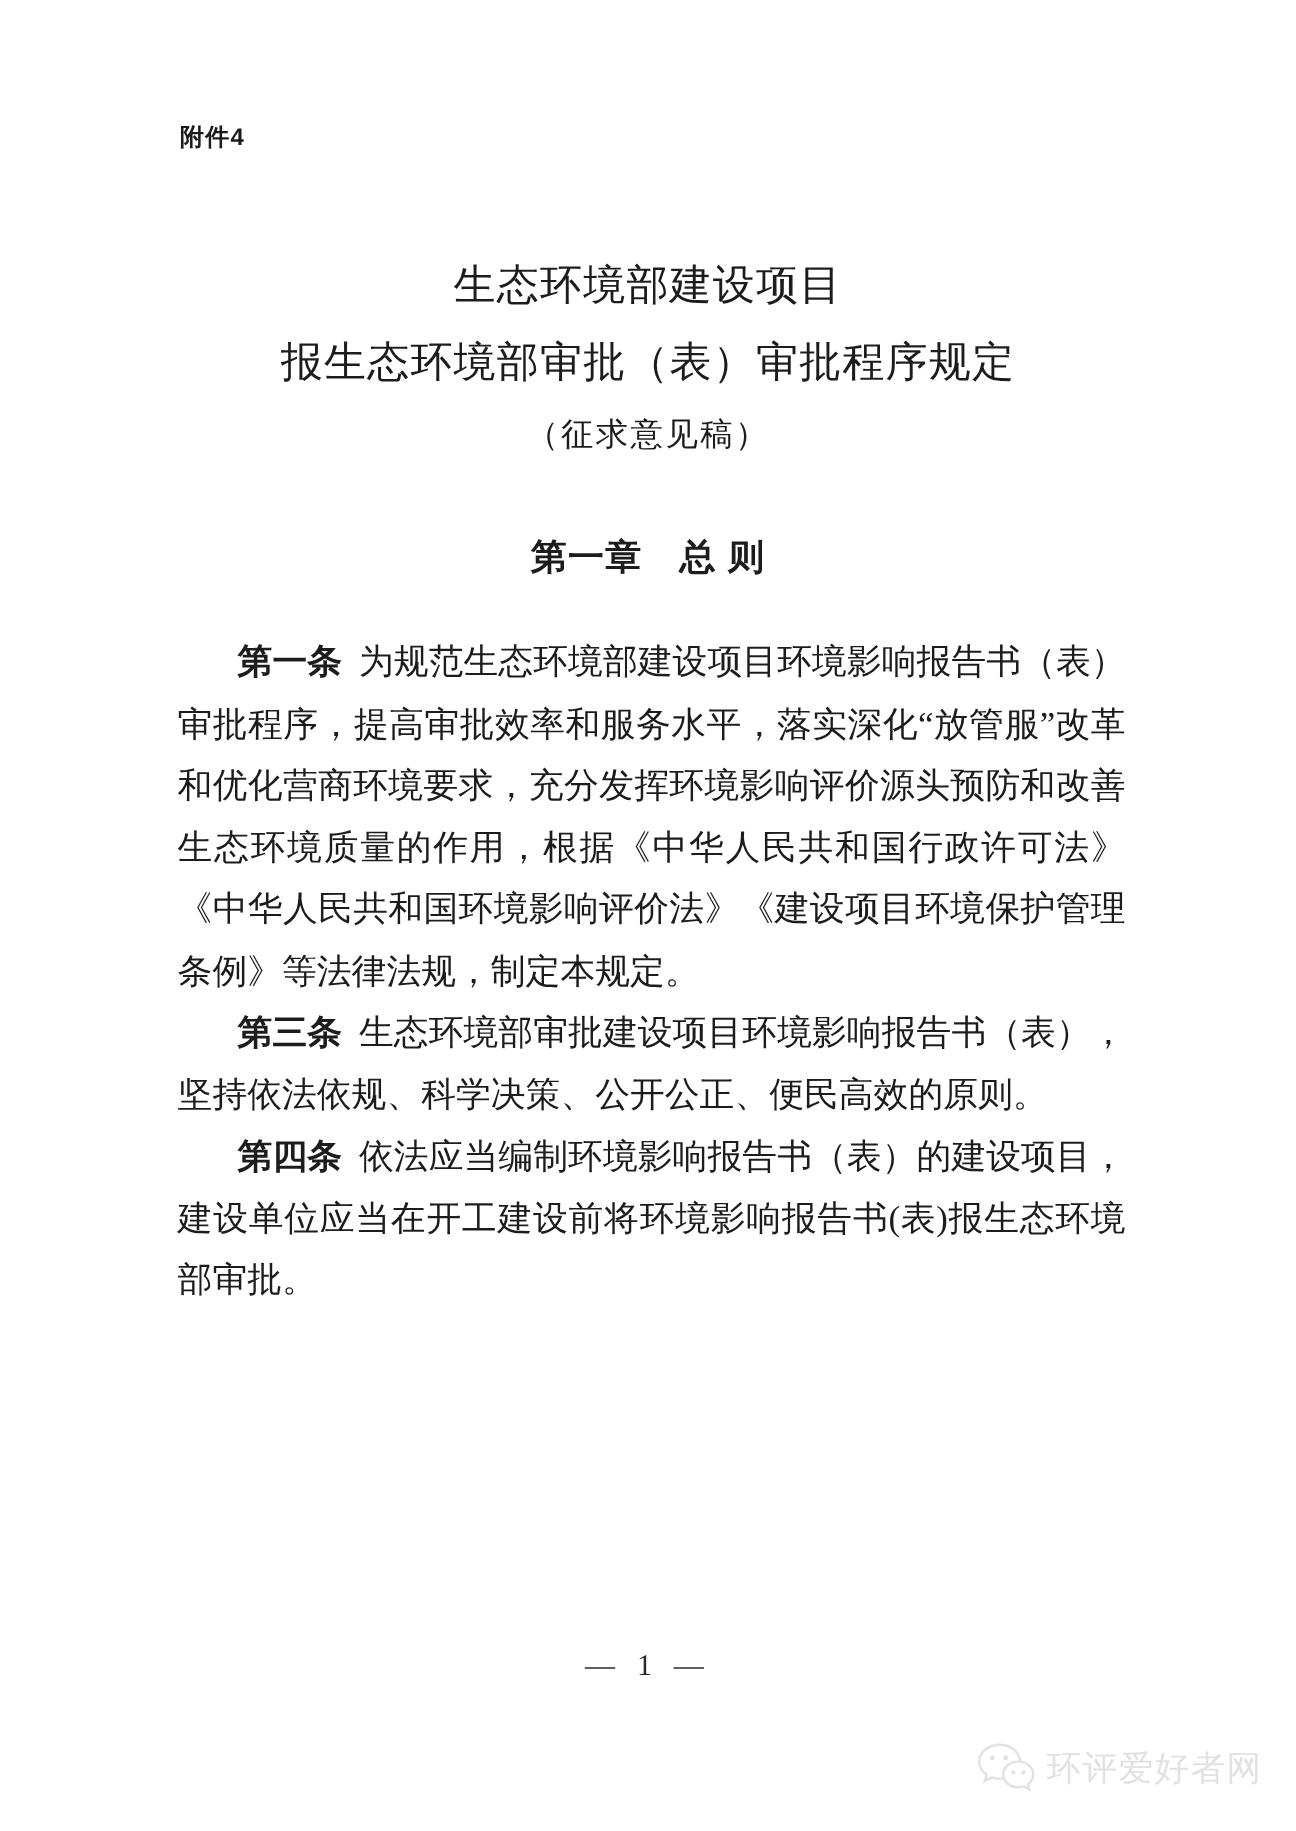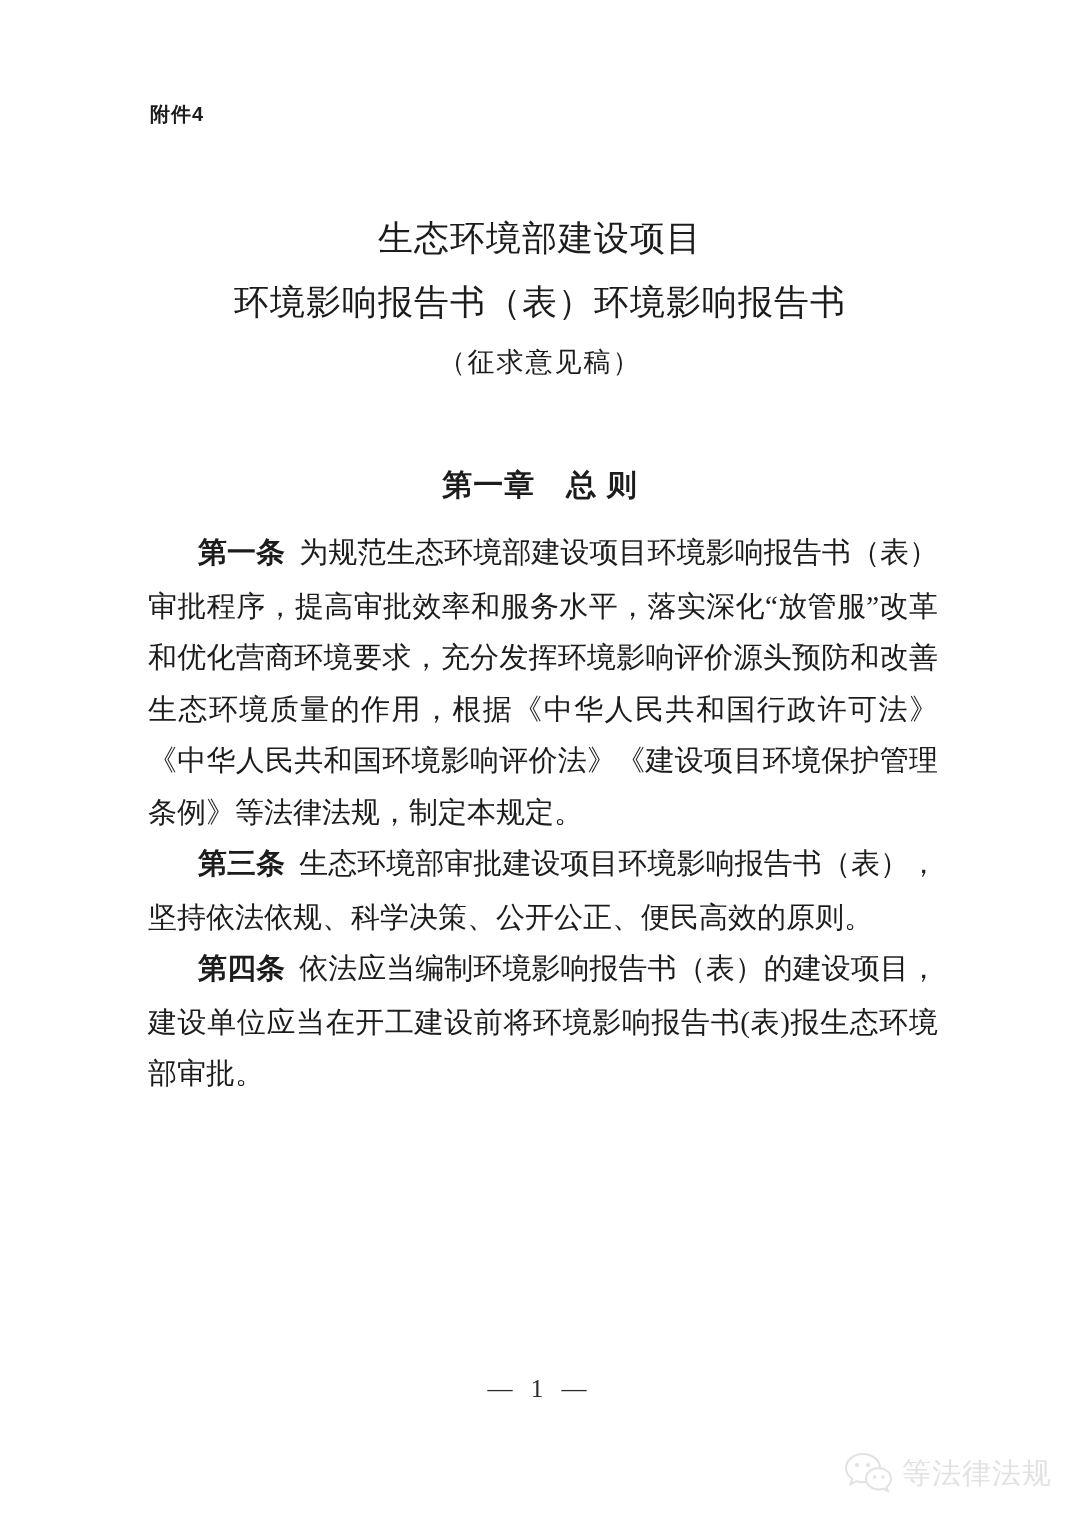--- a/index.html
+++ b/index.html
@@ -46,37 +46,36 @@
   }
   .chapter-heading {
     position: absolute;
     left: 0; right: 0;
     top: 444px;
     text-align: center;
     font-family: "Liberation Sans", "DejaVu Sans", sans-serif;
     font-weight: 700;
     font-size: 30px;
     letter-spacing: 1px;
-    margin-top: 21px;
   }
   .body-text {
     position: absolute;
     left: 148px;
     top: 527px;
     width: 790px;
     font-size: 29px;
     line-height: 51.5px;
     text-align: justify;
     text-justify: inter-ideograph;
   }
   .body-text p {
     text-indent: 50px;
   }
   .article-label {
-    font-family: Liberation Mono, monospace;
+    font-family: Liberation Serif, serif;
     font-weight: 700;
     margin-right: 14px;
   }
   .page-number {
     position: absolute;
     left: 0; right: 0;
     top: 1375px;
     text-align: center;
     font-size: 25px;
     letter-spacing: 6px;
@@ -100,21 +99,21 @@
 </style>
 </head>
 <body>
 
 <div class="page">
 
   <div class="attachment-label">附件4</div>
 
   <div class="title-block">
     <div>生态环境部建设项目</div>
-    <div>环境影响报告书（表）环境影响报告书</div>
+    <div>报生态环境部审批（表）审批程序规定</div>
   </div>
 
   <div class="subtitle">（征求意见稿）</div>
 
   <div class="chapter-heading">第一章　总 则</div>
 
   <div class="body-text">
     <p>
       <span class="article-label">第一条</span><span>为规范生态环境部建设项目环境影响报告书（表）审批程序，提高审批效率和服务水平，落实深化“放管服”改革和优化营商环境要求，充分发挥环境影响评价源头预防和改善生态环境质量的作用，根据《中华人民共和国行政许可法》《中华人民共和国环境影响评价法》《建设项目环境保护管理条例》等法律法规，制定本规定。</span>
     </p>
@@ -134,16 +133,16 @@
 
         <path d="M21 4 C11.6 4 4 10.3 4 18.1 C4 22.5 6.4 26.4 10.2 29 L8.6 34.2 L14.5 31.2 C16.5 31.8 18.7 32.2 21 32.2 C30.4 32.2 38 25.9 38 18.1 C38 10.3 30.4 4 21 4 Z" stroke="#e2e2e2" stroke-width="2" fill="#ffffff"></path>
         <circle cx="15" cy="15" r="2" fill="#e2e2e2"></circle>
         <circle cx="26" cy="15" r="2" fill="#e2e2e2"></circle>
 
         <path d="M36.5 18 C29.6 18 24 22.8 24 28.7 C24 34.6 29.6 39.4 36.5 39.4 C38.2 39.4 39.8 39.1 41.3 38.6 L45.8 41 L44.5 37 C47.3 35 49 32 49 28.7 C49 22.8 43.4 18 36.5 18 Z" stroke="#e2e2e2" stroke-width="2" fill="#ffffff"></path>
         <circle cx="32.5" cy="27" r="1.8" fill="#e2e2e2"></circle>
         <circle cx="41" cy="27" r="1.8" fill="#e2e2e2"></circle>
       </svg>
     </span>
-    <span>等法律法规</span>
+    <span>环评爱好者网</span>
   </div>
 
 </div>
 
 </body></html>

